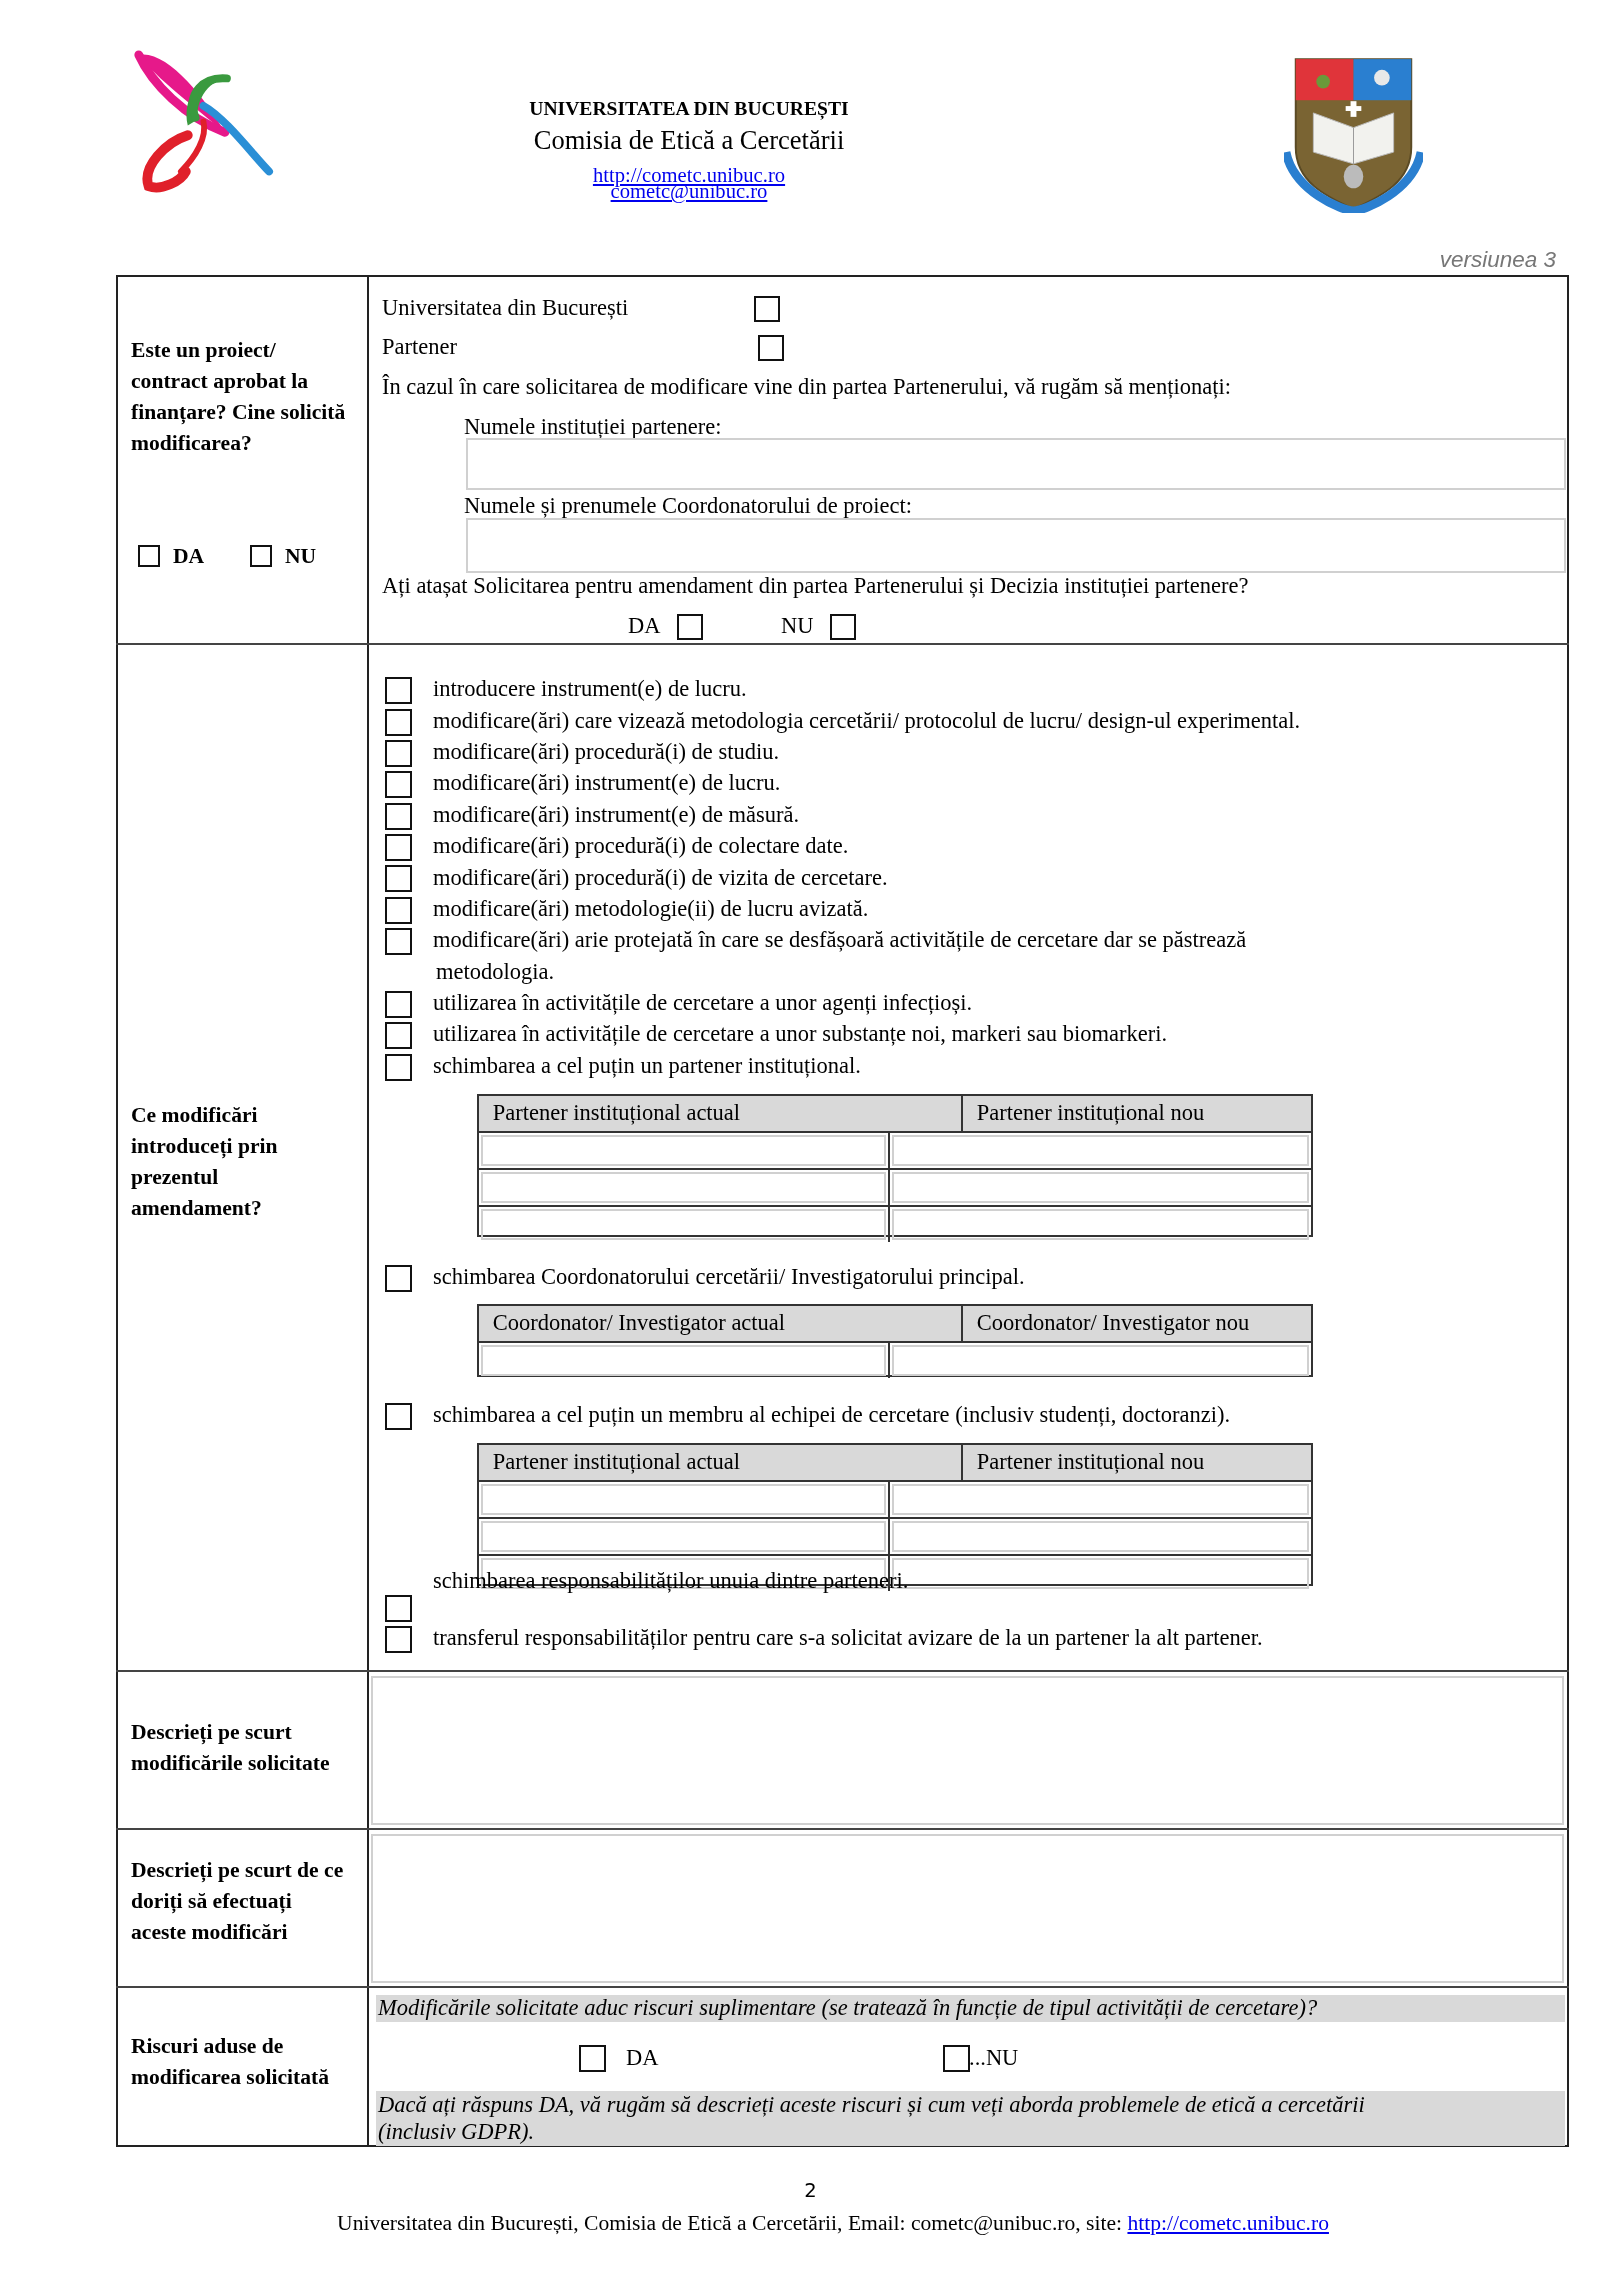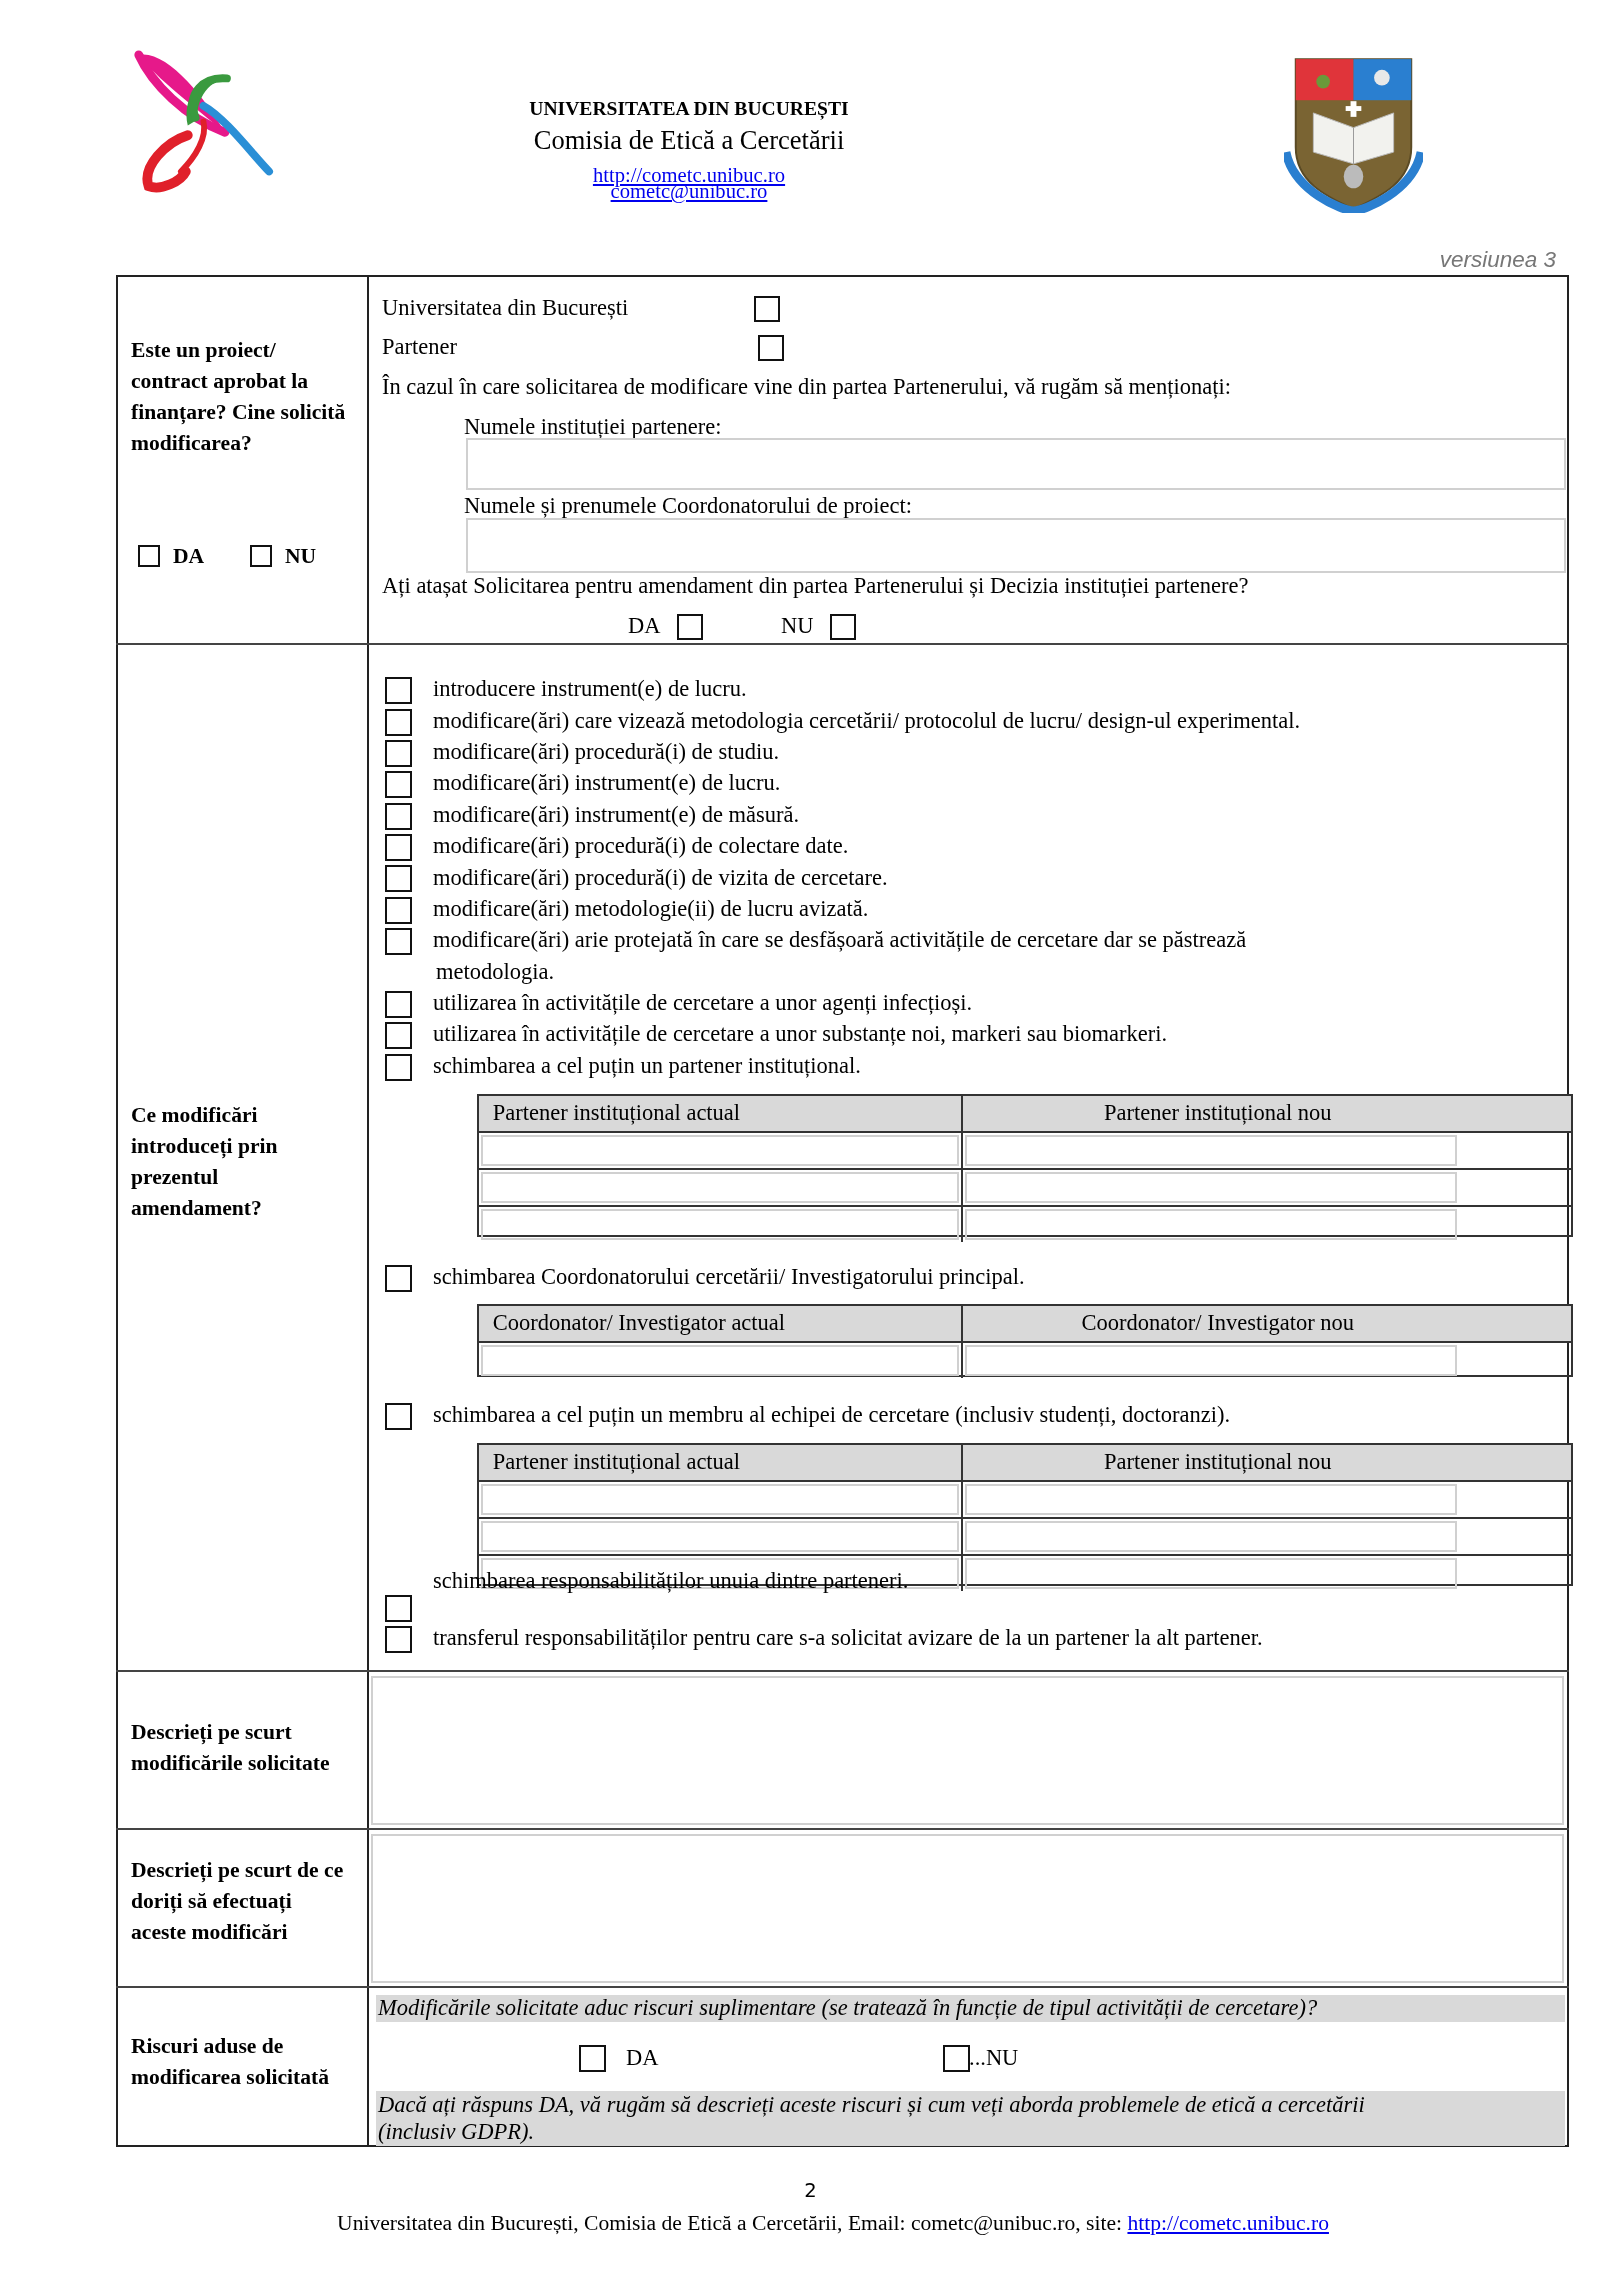--- a/index.html
+++ b/index.html
@@ -12,25 +12,25 @@
   .hdr-link a { color: #0000ee; text-decoration: underline; }
   .version { right: 65px; top: 247px; font-family: "Liberation Sans", "DejaVu Sans", sans-serif;
              font-style: italic; font-size: 22.5px; color: #777; }
   .tbl { left: 116px; top: 275px; width: 1453px; height: 1872px; border: 2px solid #222; box-sizing: border-box; }
   .vline { position: absolute; left: 367px; width: 2px; background: #222; }
   .hline { position: absolute; left: 116px; width: 1453px; height: 2px; background: #444; }
   .label { position: absolute; left: 131px; width: 221px; font-weight: bold; font-size: 21.6px; line-height: 31px; }
   .txt { position: absolute; font-size: 22.5px; line-height: 27.4px; white-space: nowrap; }
   .cb { position: absolute; width: 21.6px; height: 21.6px; border: 2px solid #111; box-sizing: border-box; background: #fff; }
   .field { position: absolute; border: 2.9px solid #d0d0d0; box-sizing: border-box; background: #fff; }
-  .subtbl { position: absolute; left: 477px; width: 1096px; border: 2px solid #333; box-sizing: border-box; }
+  .subtbl { position: absolute; left: 477px; width: 836px; border: 2px solid #333; box-sizing: border-box; }
   .subtbl .hrow { display: flex; height: 35px; background: #d9d9d9; border-bottom: 2px solid #333; }
   .subtbl .hcell { flex: 0 0 auto; font-size: 22.5px; line-height: 33px; padding-left: 13.7px; box-sizing: border-box; }
   .subtbl .hcell.c1 { width: 484px; border-right: 2px solid #333; }
-  .subtbl .hcell.c2 { width: 496px; text-align: center; }
+  .subtbl .hcell.c2 { width: 496px; }
   .subtbl .drow { display: flex; height: 35px; border-bottom: 2px solid #333; }
   .subtbl .drow:last-child { border-bottom: none; }
   .subtbl .dcell { box-sizing: border-box; height: 100%; }
   .subtbl .dcell.c1 { width: 484px; border-right: 2px solid #333; padding: 2px; }
   .subtbl .dcell.c2 { width: 496px; padding: 2px; }
   .subtbl .dcell .inp { width: 100%; height: 100%; border: 2.9px solid #d0d0d0; box-sizing: border-box; }
   .grey { position: absolute; background: #d9d9d9; }
   .ital { font-style: italic; }
   .footer-num { left: 0; width: 1621px; top: 2179px; text-align: center; font-family: "DejaVu Sans", sans-serif; font-size: 19.6px; }
   .footer-line { left: 0; width: 1666px; top: 2211px; text-align: center; font-size: 21.6px; }

